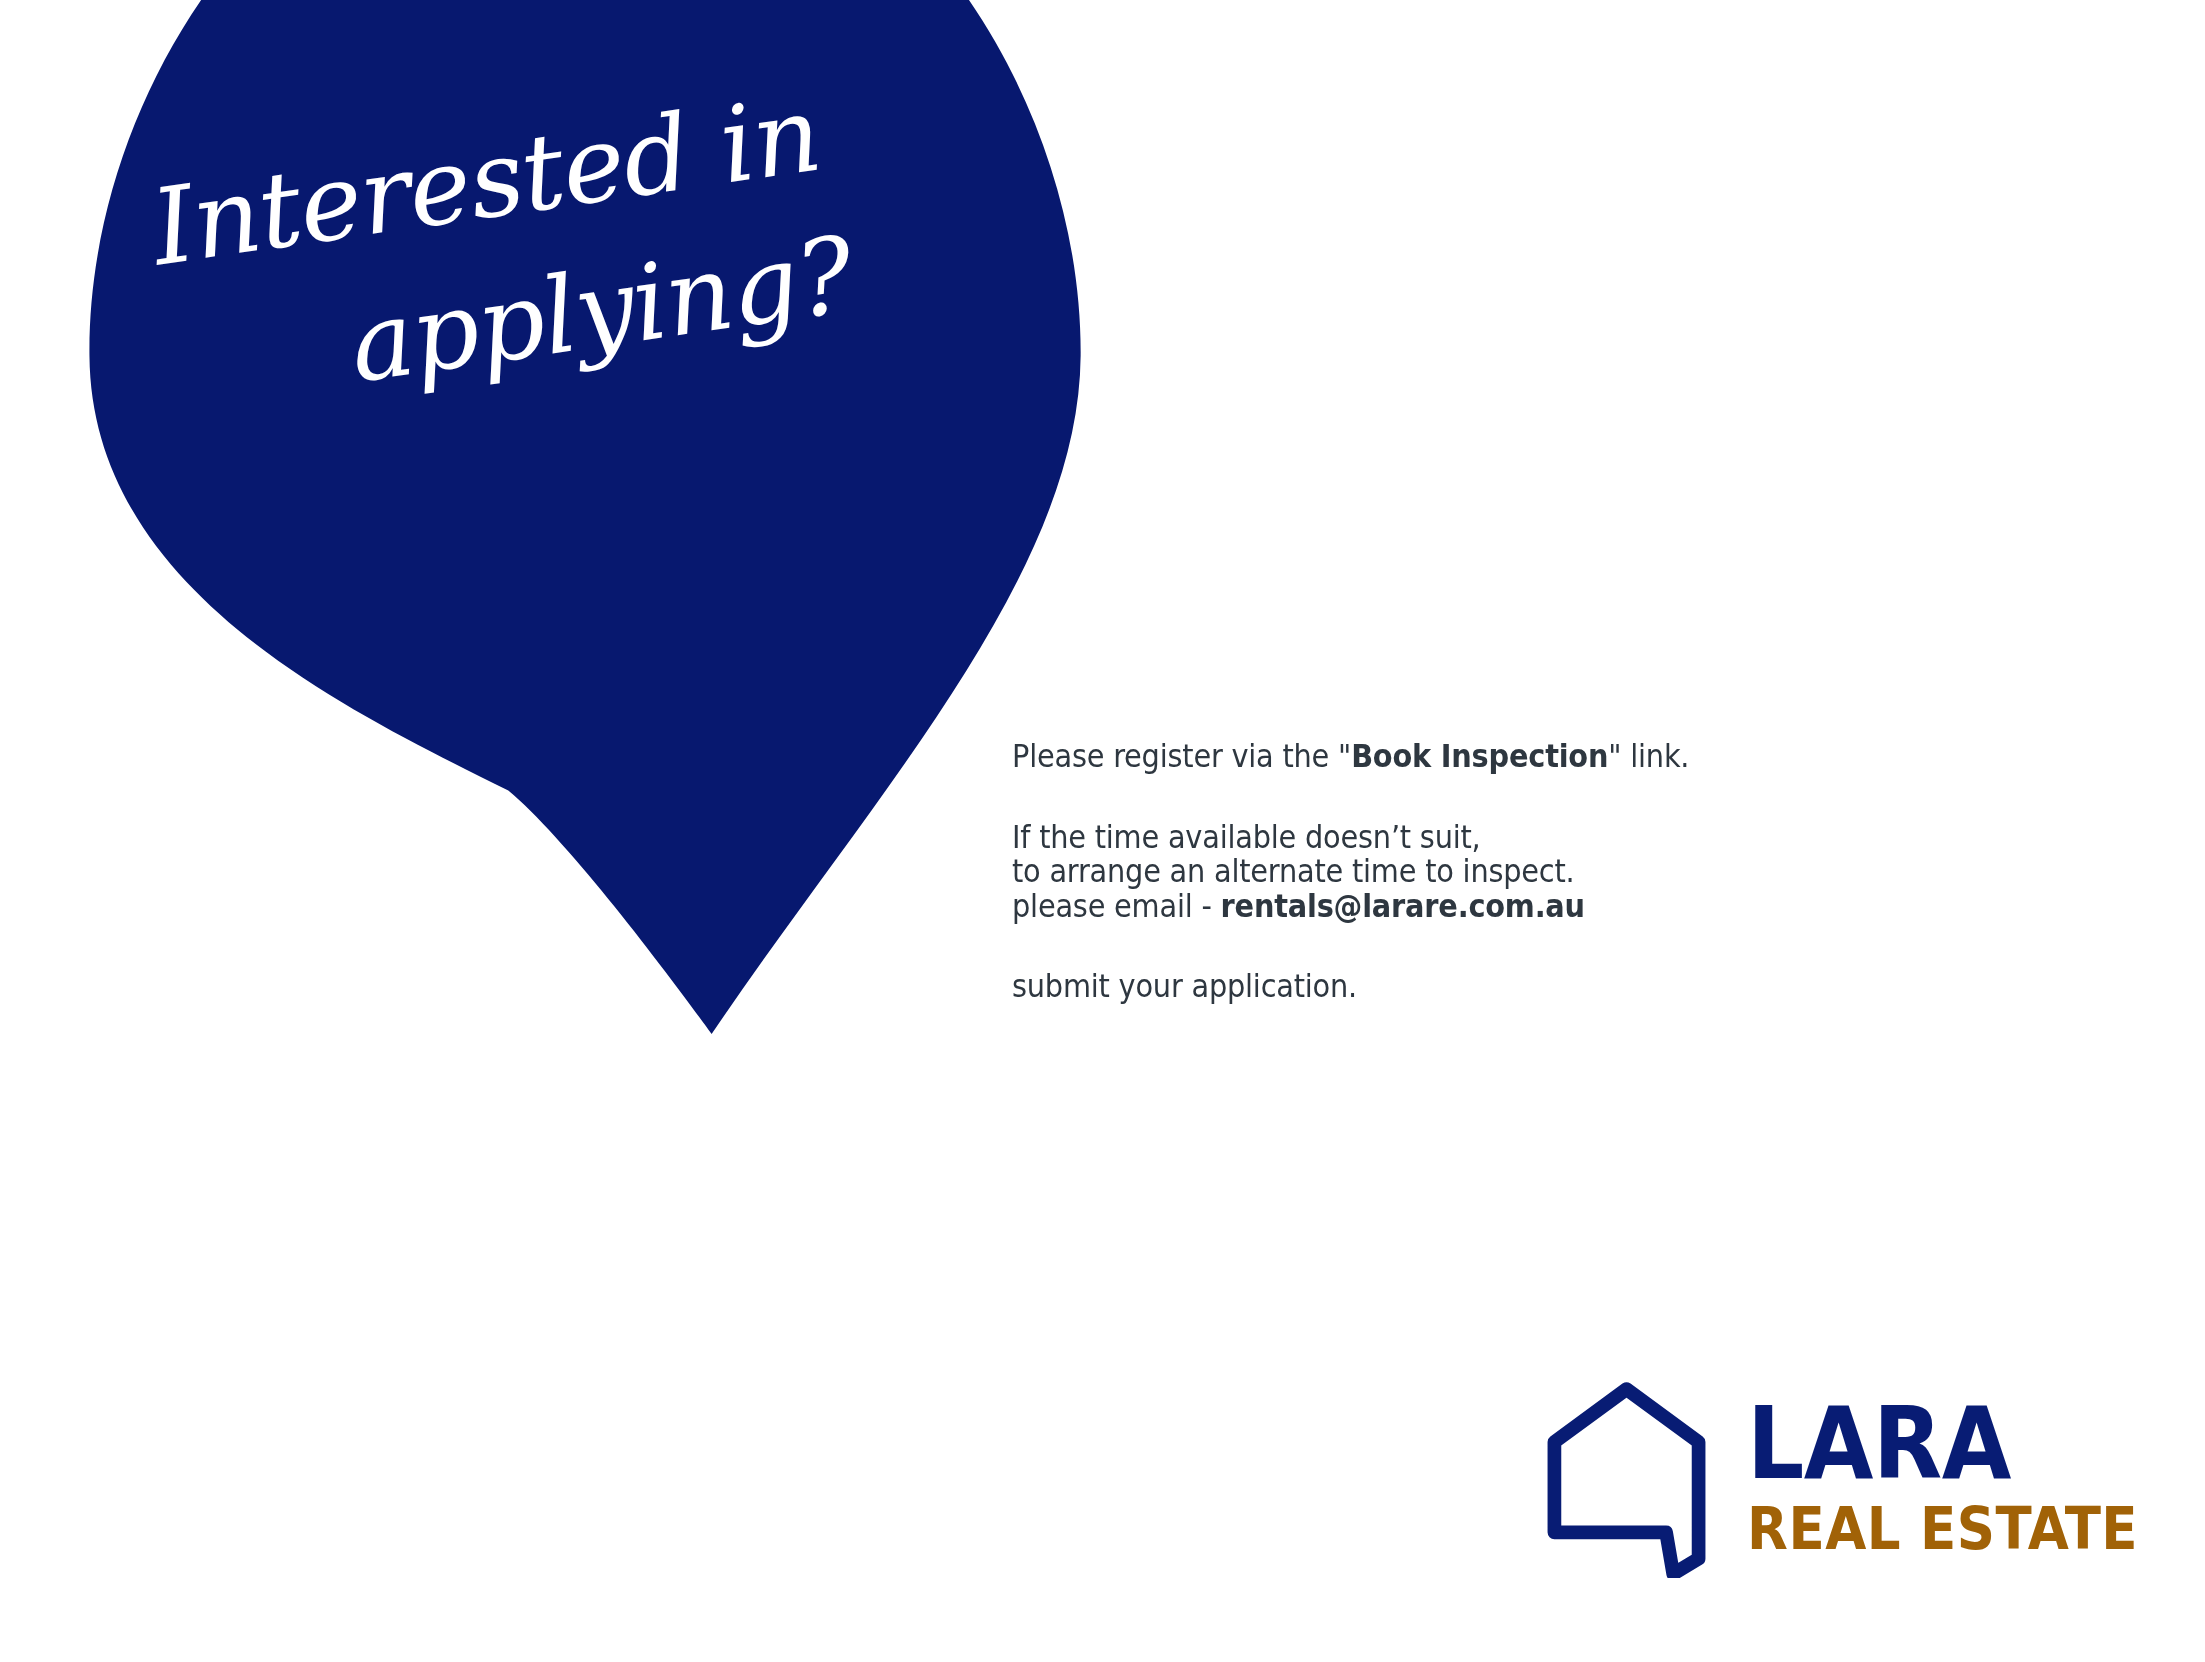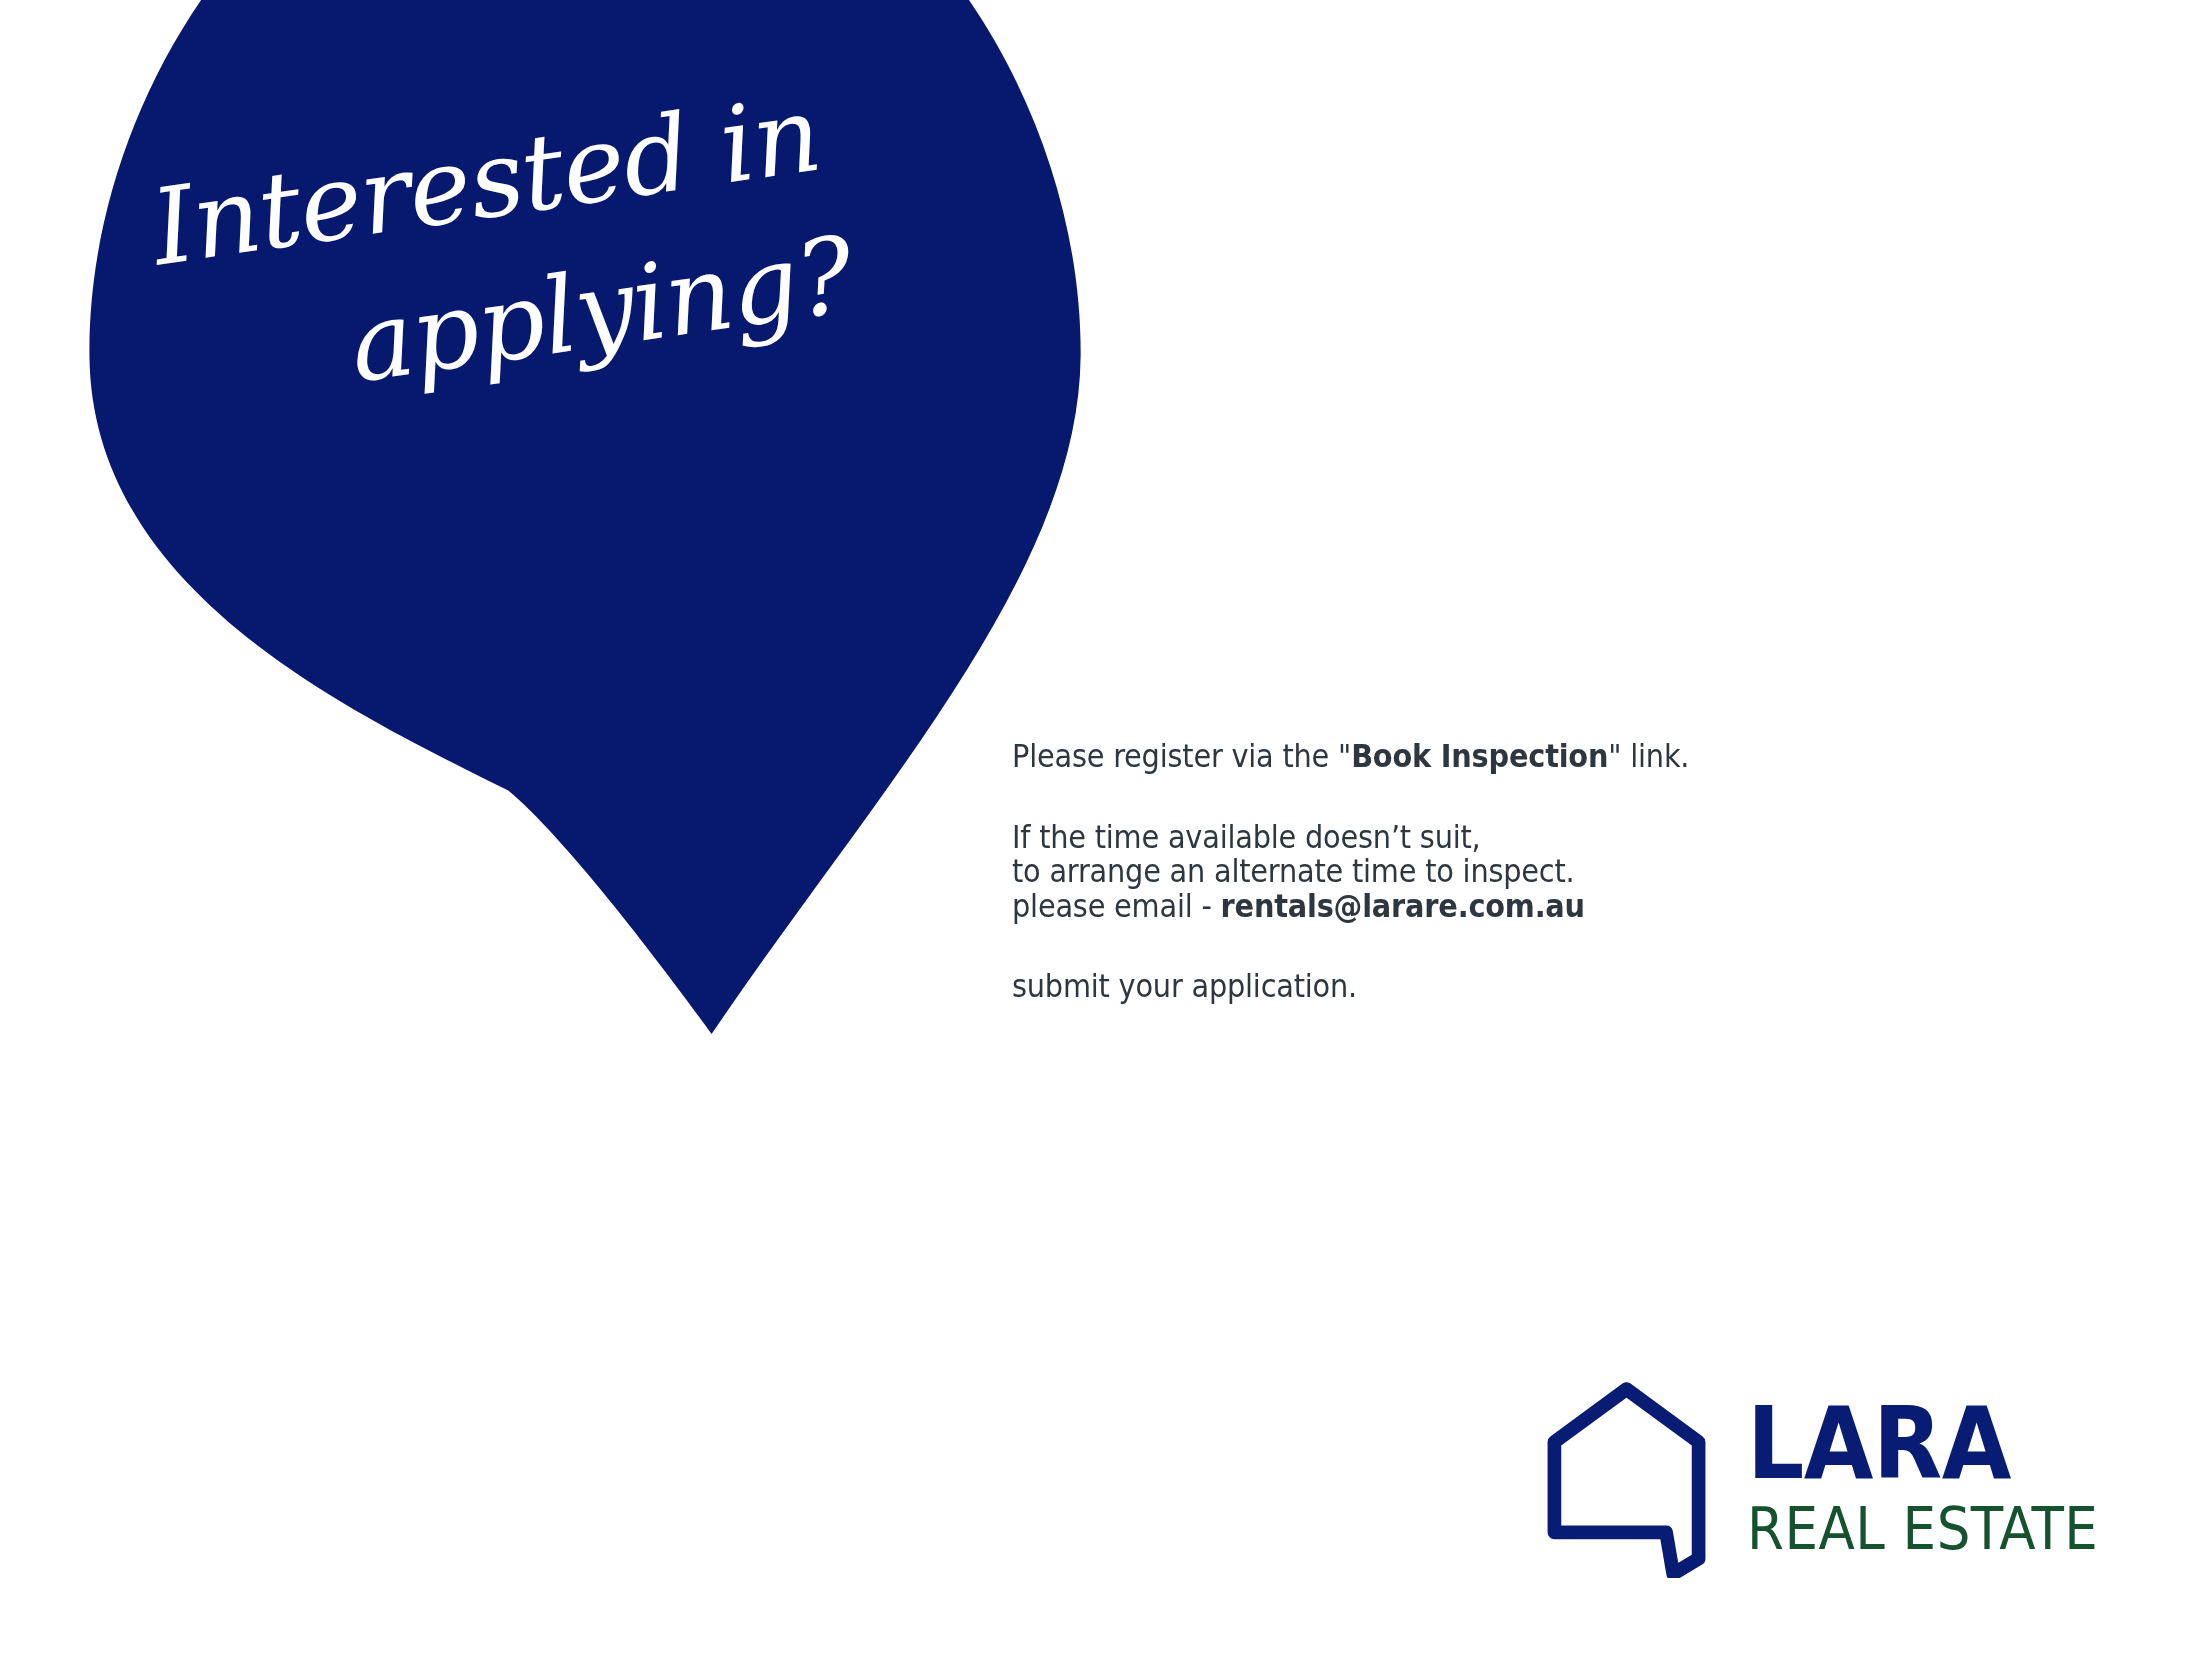--- a/index.html
+++ b/index.html
@@ -105,23 +105,23 @@
   }
   #logo-lara {
     color: #081C74;
     font-family: "DejaVu Sans Condensed", "Liberation Sans Narrow", "Liberation Sans", sans-serif;
     font-weight: 700;
     font-size: 100px;
     line-height: 0.80;
     letter-spacing: -0.5px;
   }
   #logo-realestate {
-    color: #14532d;
+    color: #a16207;
     font-family: "DejaVu Sans Condensed", "Liberation Sans Narrow", "Liberation Sans", sans-serif;
-    font-weight: 400;
+    font-weight: 700;
     font-size: 59px;
     line-height: 1.0;
     letter-spacing: 0.5px;
     margin-top: 15.3px;
   }
 </style>
 </head>
 <body>
 
 <div id="canvas">

